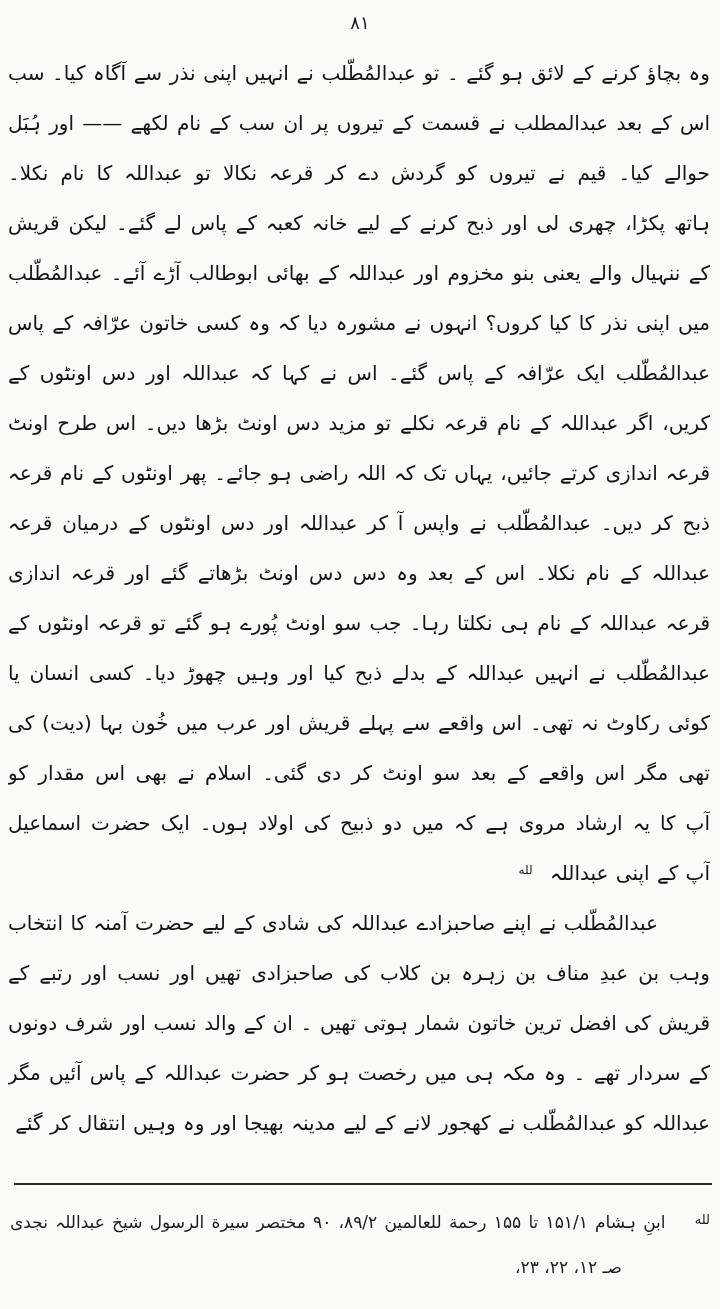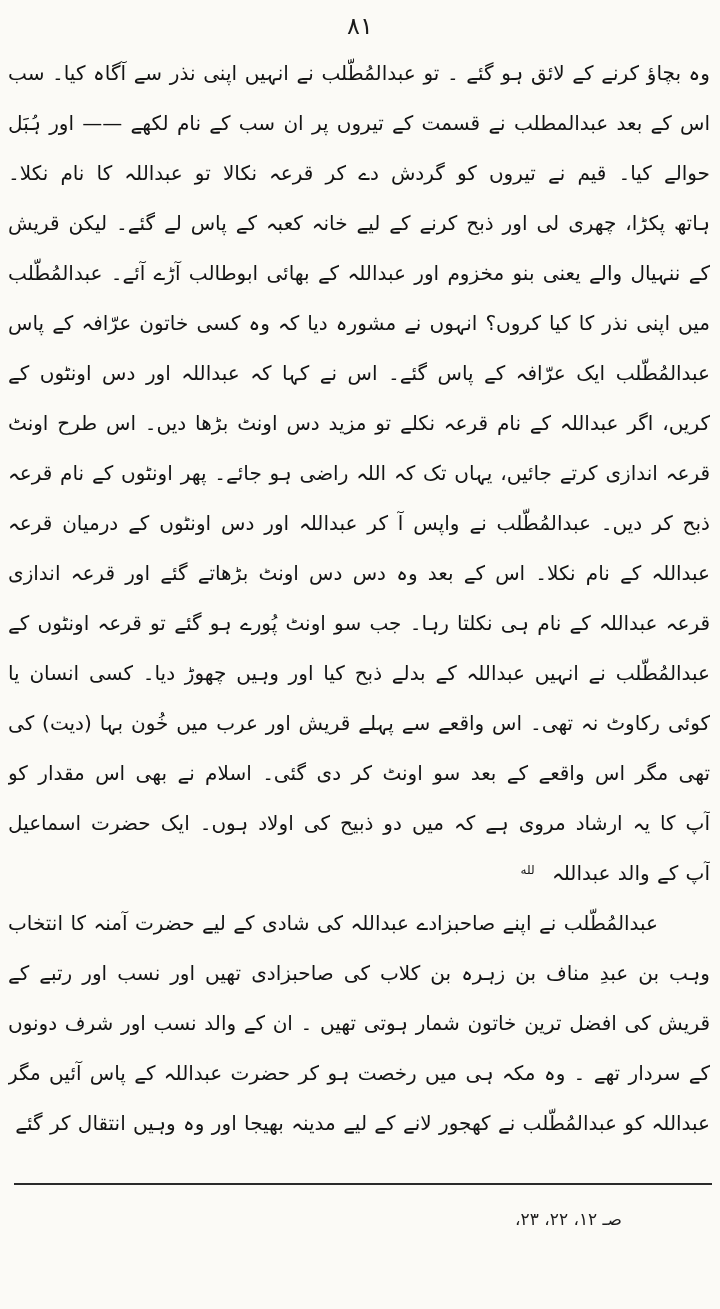--- a/index.html
+++ b/index.html
@@ -17,21 +17,21 @@
     color: #141414;
     direction: rtl;
     overflow: hidden;
   }
   .page-number {
     position: absolute;
     top: 12px;
     left: 0;
     right: 0;
     text-align: center;
-    font-size: 24px;
+    font-size: 18px;
     letter-spacing: 1px;
     color: #1a1a1a;
   }
   .body-text {
     position: absolute;
     top: 48px;
     right: 10px;
     left: 8px;
   }
   .line {
@@ -119,29 +119,33 @@
     <div class="line">قرعہ عبداللہ کے نام ہی نکلتا رہا۔ جب سو اونٹ پُورے ہو گئے تو قرعہ اونٹوں کے نام نکلا۔ اب</div>
     <div class="line">عبدالمُطّلب نے انہیں عبداللہ کے بدلے ذبح کیا اور وہیں چھوڑ دیا۔ کسی انسان یا درندے کے لیے</div>
     <div class="line">کوئی رکاوٹ نہ تھی۔ اس واقعے سے پہلے قریش اور عرب میں خُون بہا (دیت) کی مقدار دس اونٹ</div>
     <div class="line">
       <span>تھی مگر اس واقعے کے بعد سو اونٹ کر دی گئی۔ اسلام نے بھی اس مقدار کو برقرار رکھا۔ نبی</span>
       
       
     </div>
     <div class="line">آپ کا یہ ارشاد مروی ہے کہ میں دو ذبیح کی اولاد ہوں۔ ایک حضرت اسماعیل علیہ السلام اور دوسرے</div>
     <div class="line last">
-      <span>آپ کے والد عبداللہ</span>
+      <span>آپ کے اپنی عبداللہ</span>
       <span class="fn-ref">لله</span>
     </div>
     <div class="line indent">عبدالمُطّلب نے اپنے صاحبزادے عبداللہ کی شادی کے لیے حضرت آمنہ کا انتخاب کیا جو</div>
     <div class="line">وہب بن عبدِ مناف بن زہرہ بن کلاب کی صاحبزادی تھیں اور نسب اور رتبے کے لحاظ سے</div>
     <div class="line">قریش کی افضل ترین خاتون شمار ہوتی تھیں ۔ ان کے والد نسب اور شرف دونوں حیثیت سے بنو زہرہ</div>
     <div class="line">کے سردار تھے ۔ وہ مکہ ہی میں رخصت ہو کر حضرت عبداللہ کے پاس آئیں مگر تھوڑے عرصے بعد</div>
     <div class="line last">عبداللہ کو عبدالمُطّلب نے کھجور لانے کے لیے مدینہ بھیجا اور وہ وہیں انتقال کر گئے ۔</div>
   </div>
 
   <hr class="footnote-rule">
 
   <div class="footnote">
+    <div class="fn-line1">
+      <span class="fn-marker">لله</span>
+      <span>ابنِ ہشام ۱۵۱/۱ تا ۱۵۵ رحمة للعالمین ۸۹/۲، ۹۰ مختصر سیرة الرسول شیخ عبداللہ نجدی</span>
+    </div>
     <div class="fn-line2">صـ ۱۲، ۲۲، ۲۳،</div>
   </div>
 
 </div>
 
 </body></html>

